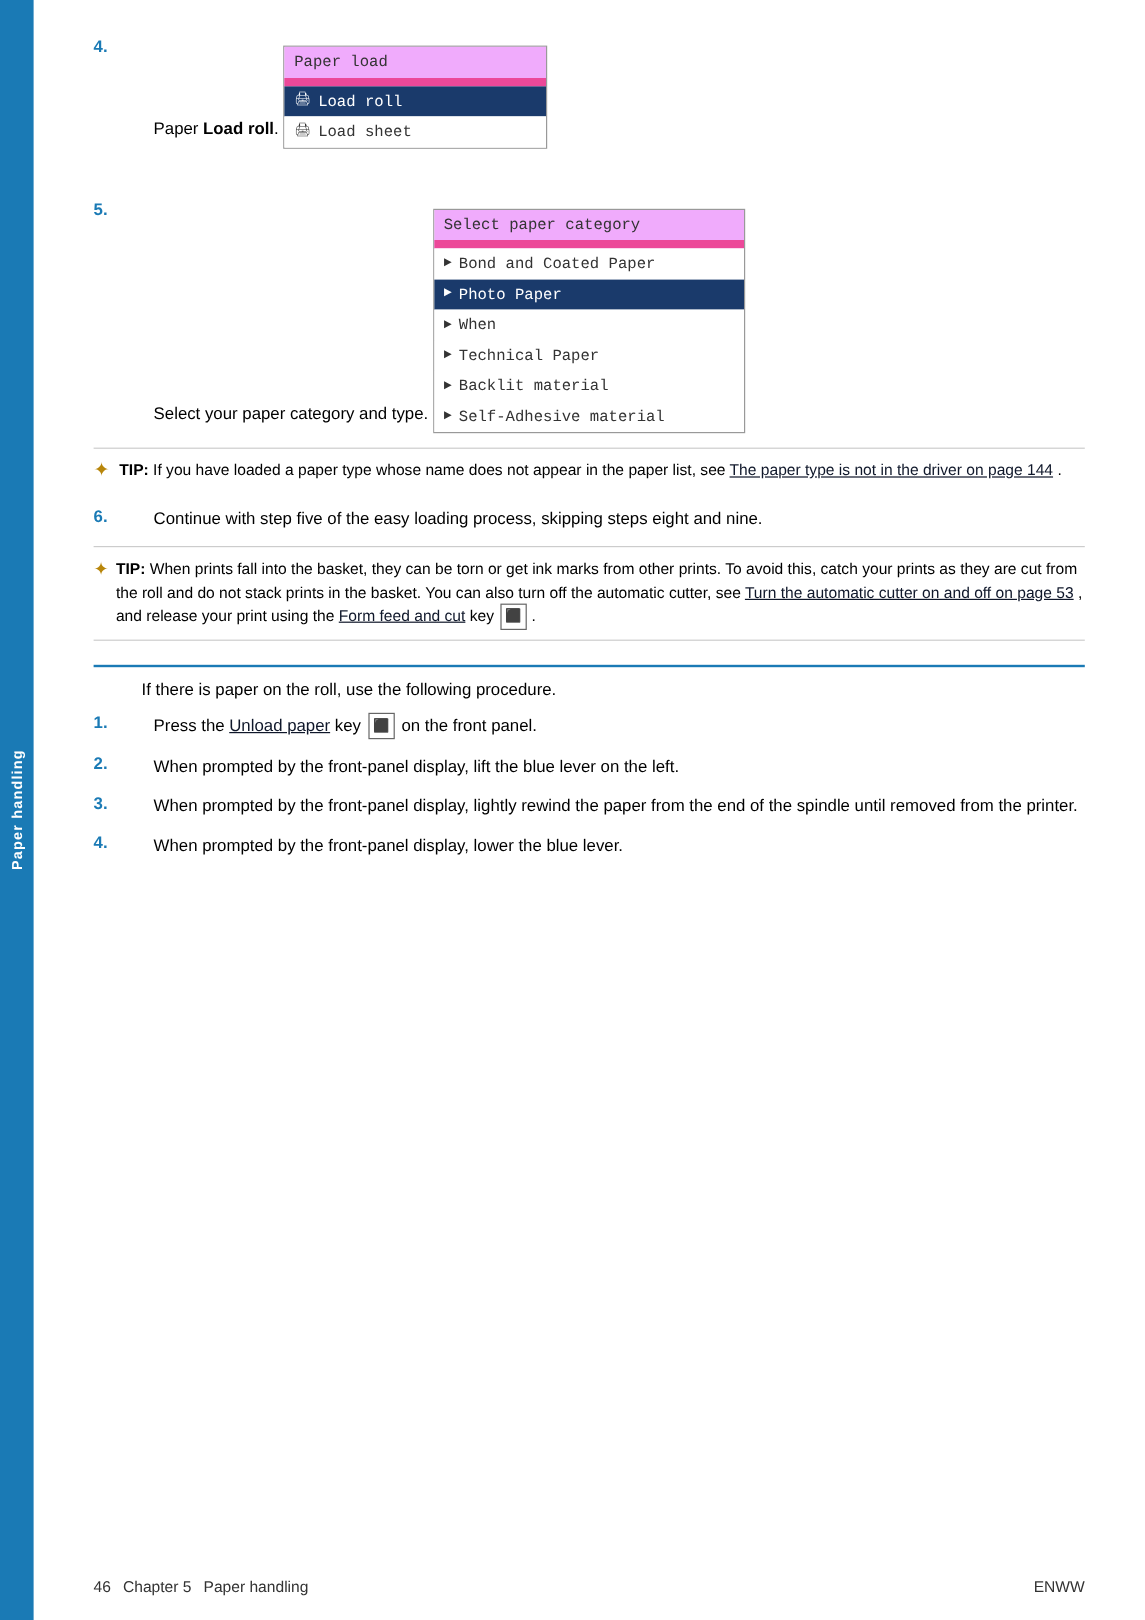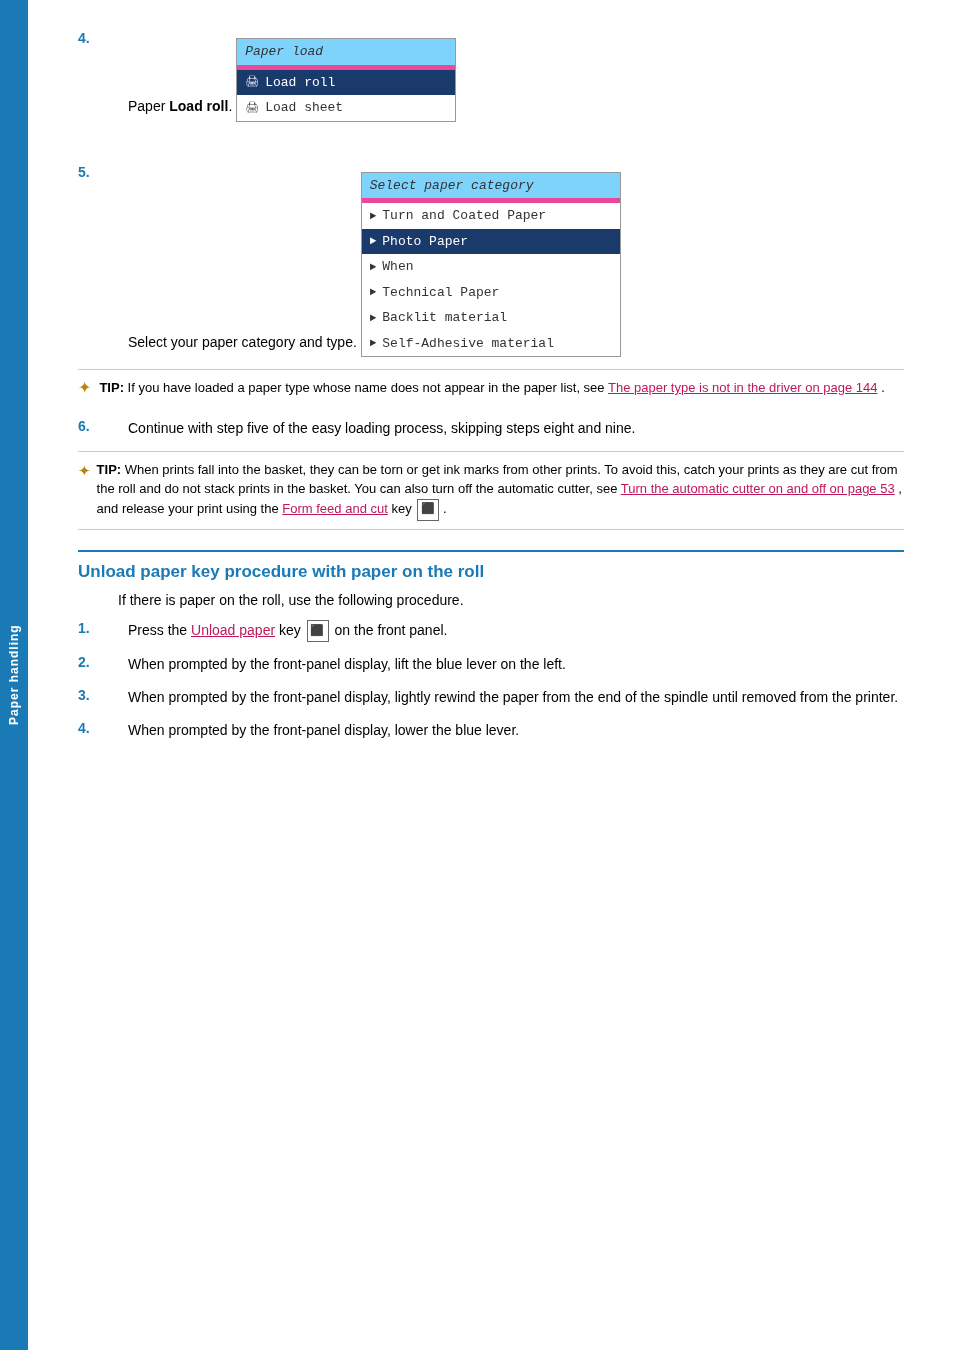--- a/index.html
+++ b/index.html
@@ -50,24 +50,23 @@
       border: 1px solid #999;
       display: inline-block;
       min-width: 220px;
       margin-top: 4px;
       font-family: 'Courier New', Courier, monospace;
       font-size: 13px;
     }
 
     .menu-title {
       padding: 3px 8px;
-      border-bottom: 5px solid #ec4899;
+      border-bottom: 7px solid #ec4899;
       color: #333;
-      background: #7dd3fc;
-      font-style: italic;
+      background: #f0abfc;
     }
 
     .menu-item {
       padding: 3px 8px;
       display: flex;
       align-items: center;
       gap: 6px;
       color: #333;
       background: #fff;
     }
@@ -108,21 +107,21 @@
       font-size: 13px;
       line-height: 1.5;
     }
 
     .tip-label {
       font-weight: bold;
       font-size: 13px;
     }
 
     .link-text {
-      color: #be185d;
+      color: #0f172a;
       text-decoration: underline;
       cursor: pointer;
     }
 
     
     .section-divider {
       border-top: 2px solid #1a7ab5;
       margin: 20px 0 10px 0;
     }
 
@@ -247,21 +246,21 @@
 
     <div class="step-row">
       <div class="step-num">5.</div>
       <div class="step-desc">
         <span>Select your paper category and type.</span>
 
         <div class="menu-box" style="margin-top: 8px; min-width: 260px;">
           <div class="menu-title">Select paper category</div>
           <div class="menu-item">
             <span class="menu-arrow">►</span>
-            <span>Turn and Coated Paper</span>
+            <span>Bond and Coated Paper</span>
           </div>
           <div class="menu-item selected">
             <span class="menu-arrow">►</span>
             <span>Photo Paper</span>
           </div>
           <div class="menu-item">
             <span class="menu-arrow">►</span>
             <span>When</span>
           </div>
           <div class="menu-item">
@@ -308,21 +307,20 @@
         <span> key </span>
         <span style="display:inline-flex; align-items:center; border:1px solid #666; width:22px; height:22px; justify-content:center; font-size:11px; vertical-align:middle; margin-left:2px; font-family: monospace;">⬛</span>
         <span>.</span>
       </div>
     </div>
 
     <div class="section-divider"></div>
 
 
 
-    <h3 class="subsection-title">Unload paper key procedure with paper on the roll</h3>
 
     <p class="subsection-intro">If there is paper on the roll, use the following procedure.</p>
 
     <div class="steps-section">
 
       <div class="step-row">
         <div class="step-num">1.</div>
         <div class="step-desc">
           Press the <span class="link-text">Unload paper</span> key
           <span style="display:inline-flex; align-items:center; border:1px solid #666; width:22px; height:22px; justify-content:center; font-size:11px; vertical-align:middle; margin:0 2px; font-family:monospace;">⬛</span>
@@ -346,15 +344,23 @@
 
       <div class="step-row">
         <div class="step-num">4.</div>
         <div class="step-desc">
           When prompted by the front-panel display, lower the blue lever.
         </div>
       </div>
 
     </div>
 
+    <div class="footer">
+      <div class="footer-left">
+        <span>46</span>
+        <span>Chapter 5</span>
+        <span>Paper handling</span>
+      </div>
+      <div>ENWW</div>
+    </div>
 
   </div>
 </div>
 
 </body></html>

